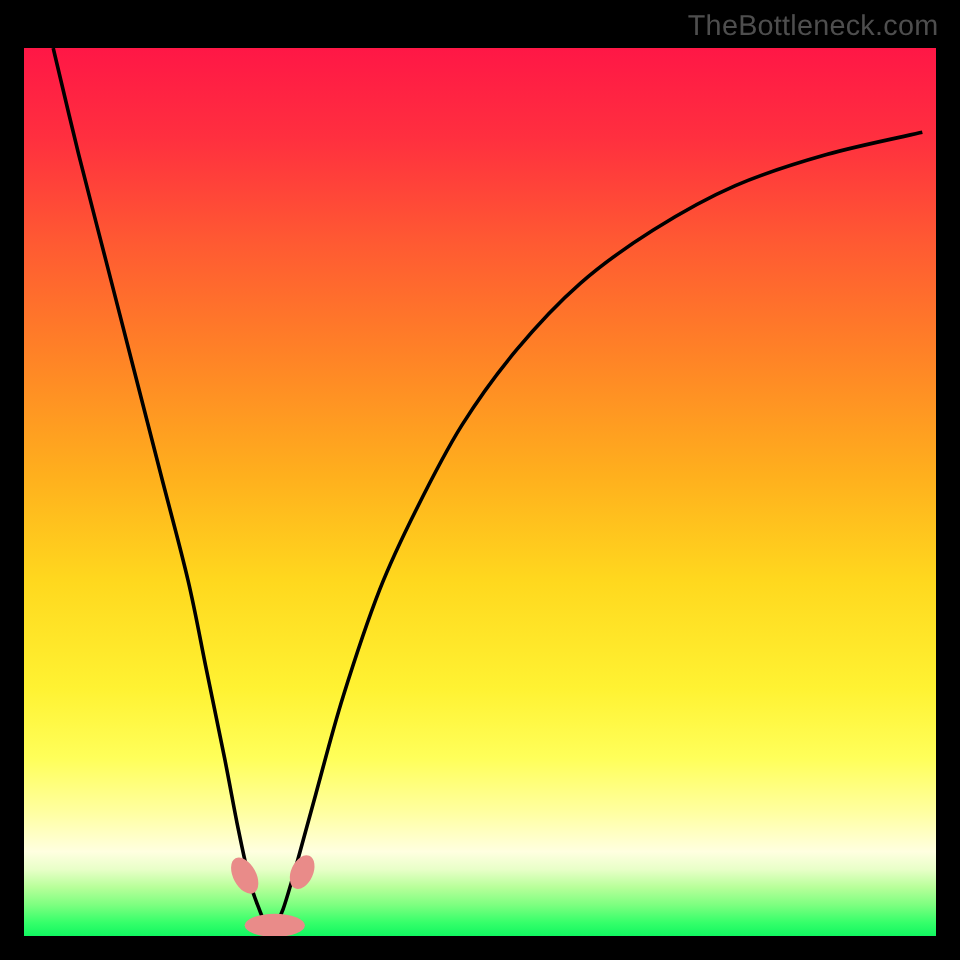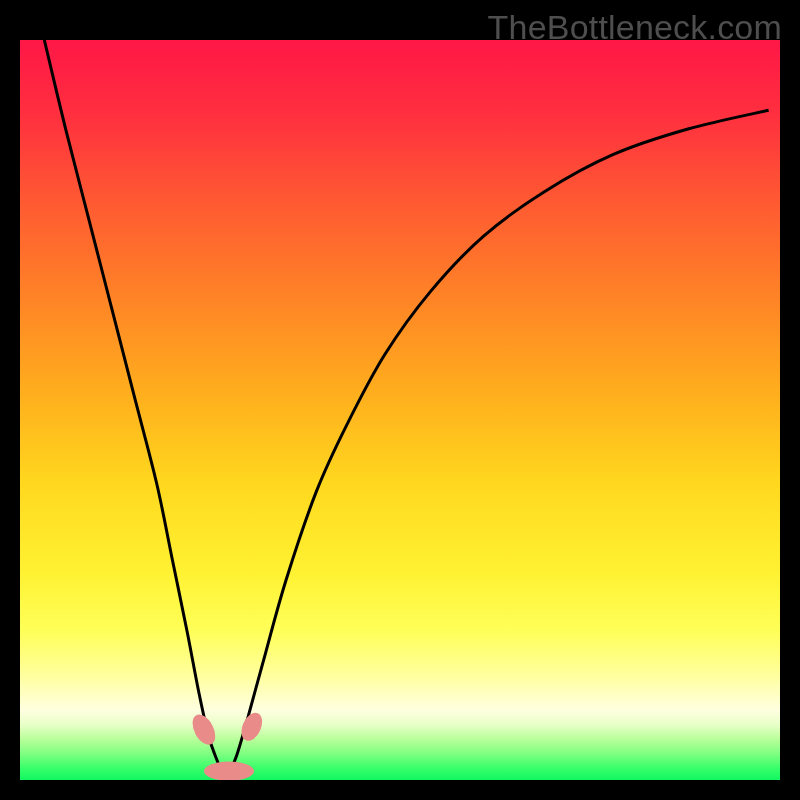--- a/index.html
+++ b/index.html
@@ -37,21 +37,21 @@
     left: 0;
     top: 0;
     width: 100%;
     height: 100%;
   }
   .watermark {
     position: absolute;
     top: 8px;
     right: 18px;
     color: #4e4e4e;
-    font-size: 34px;
+    font-size: 24px;
     font-weight: 400;
     letter-spacing: 0.2px;
   }
 </style>
 </head>
 <body>
 
 <div class="stage">
 
   <div class="watermark">TheBottleneck.com</div>

